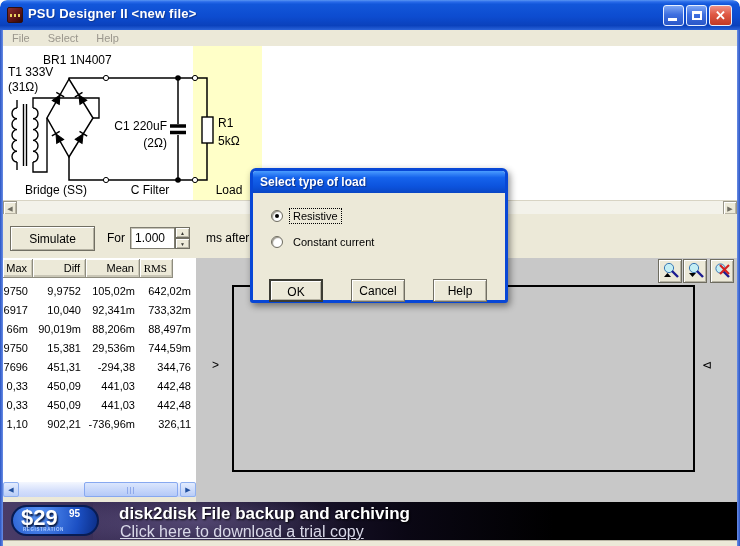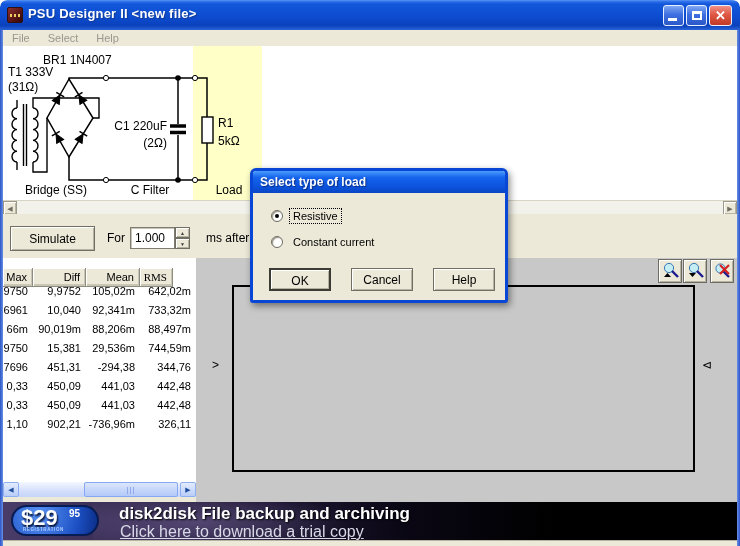--- a/index.html
+++ b/index.html
@@ -48,21 +48,21 @@
     font-family:"Liberation Sans",sans-serif;font-size:12px;color:#000;text-align:center;}
   .simulate{position:absolute;left:7px;top:12px;width:85px;height:25px;line-height:23px;text-align:center;}
   .forlbl{position:absolute;left:104px;top:17px;}
   .durinput{position:absolute;left:127px;top:13px;width:45px;height:22px;background:#fff;
     border:1px solid #7f7d71;box-shadow:inset 1px 1px 0 #c8c5b8;font-size:12px;padding:3px 0 0 4px;}
   .spin{position:absolute;left:172px;width:15px;height:11px;font-size:5px;line-height:10px;color:#3a3a34;padding:0;}
   .spin.up{top:13px;} .spin.dn{top:24px;}
   .afterlbl{position:absolute;left:203px;top:17px;white-space:nowrap;}
   
   .tablepane{position:absolute;top:258px;left:3px;width:193px;height:224px;background:#fff;overflow:hidden;font-size:11px;}
-  .thead{position:absolute;top:10px;left:0;width:193px;height:19px;display:flex;}
+  .thead{position:absolute;top:1px;left:0;width:193px;height:19px;display:flex;}
   .hcell{background:#ece9d8;border-right:1px solid #8e8c7e;border-bottom:1px solid #8e8c7e;
     box-shadow:inset 1px 1px 0 #fff,inset -1px -2px 0 #c9c6b6;
     text-align:right;padding:3px 5px 0 0;height:19px;}
   .hcell.c0{width:30px;} .hcell.c1{width:53px;} .hcell.c2{width:54px;} .hcell.c3{width:33px;font-family:Liberation Serif, serif;}
   .rows{position:absolute;top:24px;left:0;width:193px;}
   .trow{display:flex;height:19px;line-height:19px;}
   .tcell{text-align:right;padding-right:5px;}
   .tcell.col0{width:30px;} .tcell.col1{width:53px;} .tcell.col2{width:54px;} .tcell.col3{width:56px;}
   
   .hs2{position:absolute;top:482px;left:3px;width:193px;height:15px;
@@ -92,21 +92,21 @@
     background:linear-gradient(180deg,#4a9cff 0%,#1563ec 30%,#0c53dd 70%,#0a46c4 100%);
     color:#fff;font-size:12px;font-weight:bold;padding:4px 0 0 7px;text-shadow:1px 1px 1px #0a2f86;}
   .dbody{position:relative;height:107px;background:#ece9d8;font-size:11px;}
   .radiorow{position:absolute;left:18px;display:flex;align-items:center;gap:7px;}
   .radiorow.r1{top:16px;} .radiorow.r2{top:42px;}
   .radio{width:12px;height:12px;border-radius:50%;background:#fff;border:1px solid #6e6c60;
     box-shadow:inset 1px 1px 1px #9a978a;position:relative;}
   .radio.sel:after{content:"";position:absolute;left:3px;top:3px;width:4px;height:4px;border-radius:50%;background:#000;}
   .rlabel{padding:1px 3px;}
   .rlabel.focus{outline:1px dotted #000;}
-  .dbtn{position:absolute;top:75px;width:62px;height:23px;line-height:21px;text-align:center;}
+  .dbtn{position:absolute;top:86px;width:54px;height:23px;line-height:21px;text-align:center;}
   .dbtn.ok{left:16px;border:2px solid #3c3c34;box-shadow:inset 1px 1px 0 #fff,inset -1px -1px 0 #b5b2a3;}
   .dbtn.cancel{left:98px;} .dbtn.help{left:180px;}
   
   .banner{position:absolute;top:502px;left:3px;width:734px;height:38px;overflow:hidden;
     background:linear-gradient(90deg,#4a3c68 0%,#352a50 18%,#1c1530 38%,#0a0714 55%,#000 75%,#000 100%);}
   .banner:before{content:"";position:absolute;left:90px;top:-10px;width:260px;height:60px;
     background:radial-gradient(ellipse at 40% 50%,rgba(122,108,160,.5),transparent 70%);}
   .badge{position:absolute;left:8px;top:2px;width:92px;height:34px;}
   .cloud{position:absolute;left:0;top:1px;width:88px;height:31px;border-radius:16px;
     background:radial-gradient(circle at 30% 30%,#5a96f8,#1c50c4 65%,#0b2c84);
@@ -240,21 +240,21 @@
       <div class="hcell c3">RMS</div>
     </div>
     <div class="rows">
         <div class="trow">
           <div class="tcell col0">9750</div>
           <div class="tcell col1">9,9752</div>
           <div class="tcell col2">105,02m</div>
           <div class="tcell col3">642,02m</div>
         </div>
         <div class="trow">
-          <div class="tcell col0">6961</div>
+          <div class="tcell col0">6917</div>
           <div class="tcell col1">10,040</div>
           <div class="tcell col2">92,341m</div>
           <div class="tcell col3">733,32m</div>
         </div>
         <div class="trow">
           <div class="tcell col0">66m</div>
           <div class="tcell col1">90,019m</div>
           <div class="tcell col2">88,206m</div>
           <div class="tcell col3">88,497m</div>
         </div>

